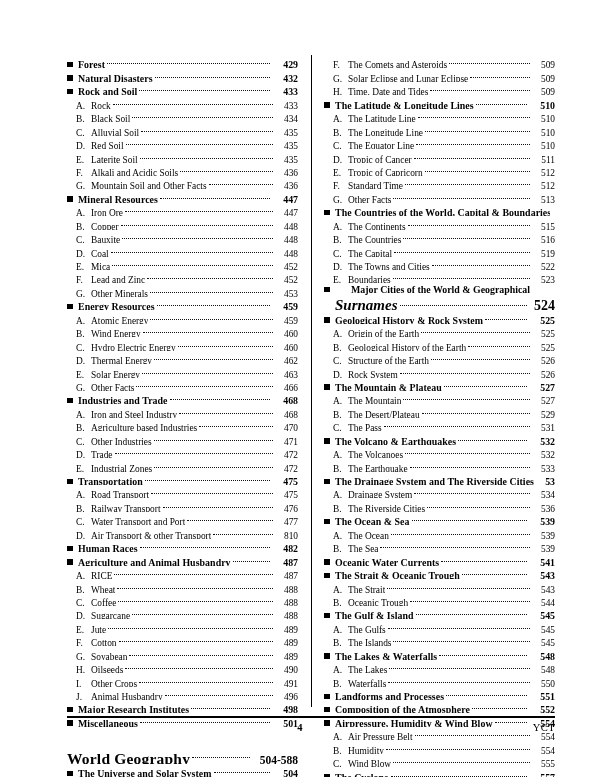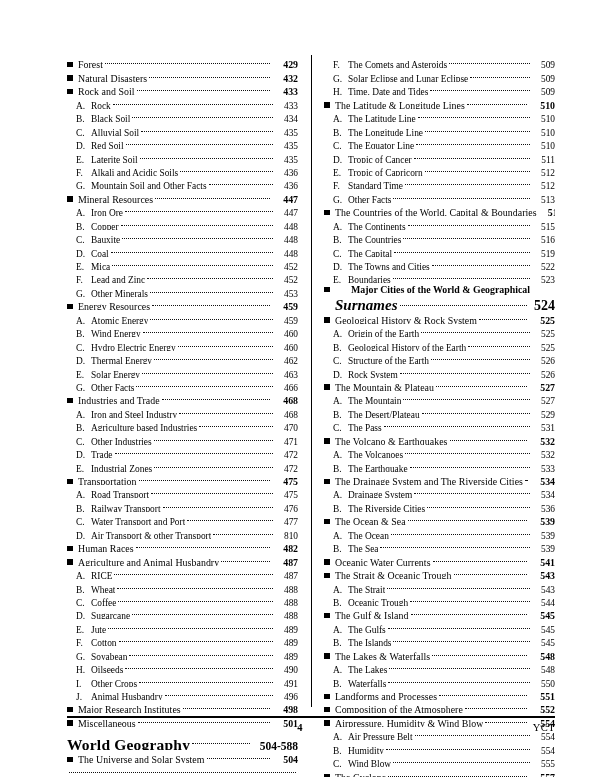--- a/index.html
+++ b/index.html
@@ -98,21 +98,21 @@
     border-bottom: 1.1px dotted #111;
   }
   .pagenum {
     flex: 0 0 auto;
     text-align: right;
     padding-left: 2px;
   }
 
   
   .row.lvl1 .title {
-    font-weight: normal;
+    font-weight: bold;
     font-size: 9.9px;
     letter-spacing: 0.05px;
     text-align: right;
   }
   .row.lvl1 .pagenum {
     font-weight: bold;
     font-size: 9.9px;
     min-width: 24px;
   }
   .row.lvl1 .leader::before { border-bottom-width: 1.25px; bottom: 4px; }
@@ -126,21 +126,21 @@
     font-weight: normal;
     font-size: 9.4px;
     min-width: 21px;
   }
   .row.lvl2 .leader::before { border-bottom-width: 0.9px; bottom: 4px; }
 
   
   .row.part {
     height: 21px;
     line-height: 21px;
-    margin-top: 2px;
+    margin-top: 16px;
   }
   .row.part .title {
     font-weight: bold;
     font-size: 15.5px;
     letter-spacing: 0.2px;
     max-width: 225px;
   }
   .row.part .pagenum {
     font-weight: bold;
     font-size: 11.5px;

